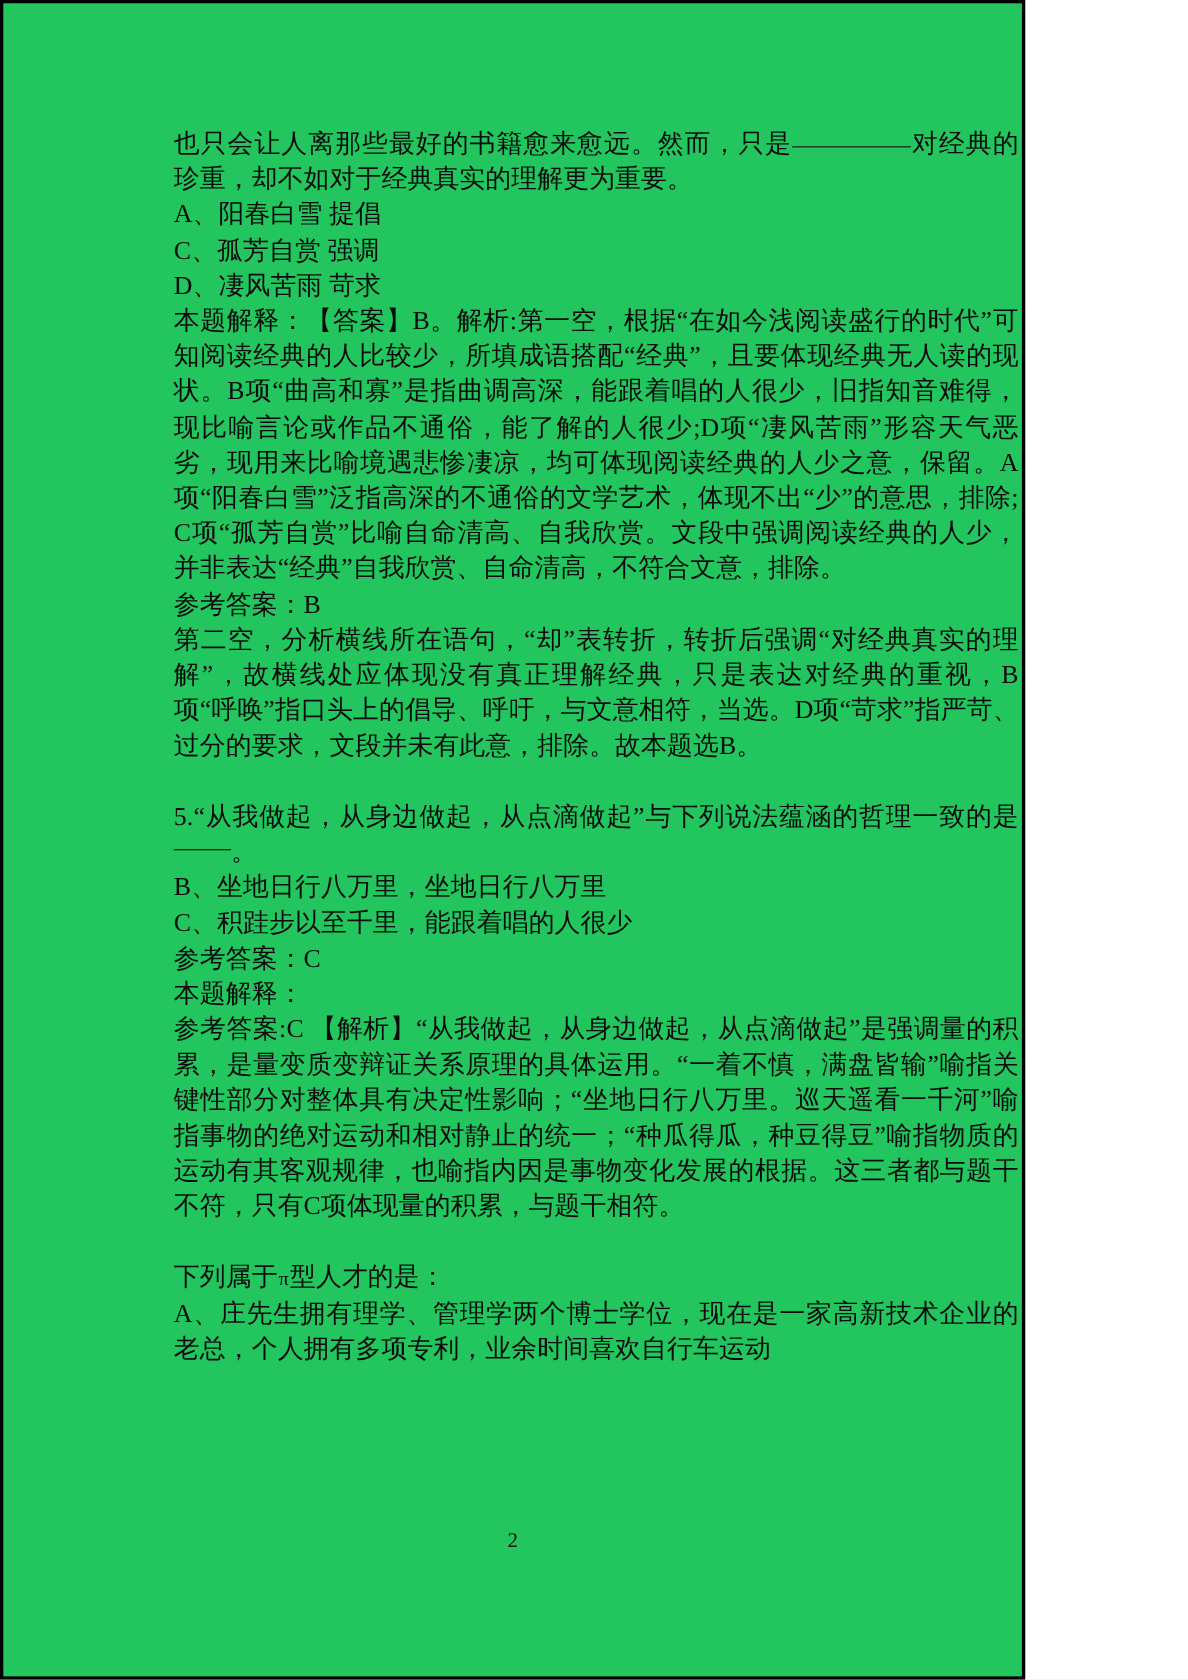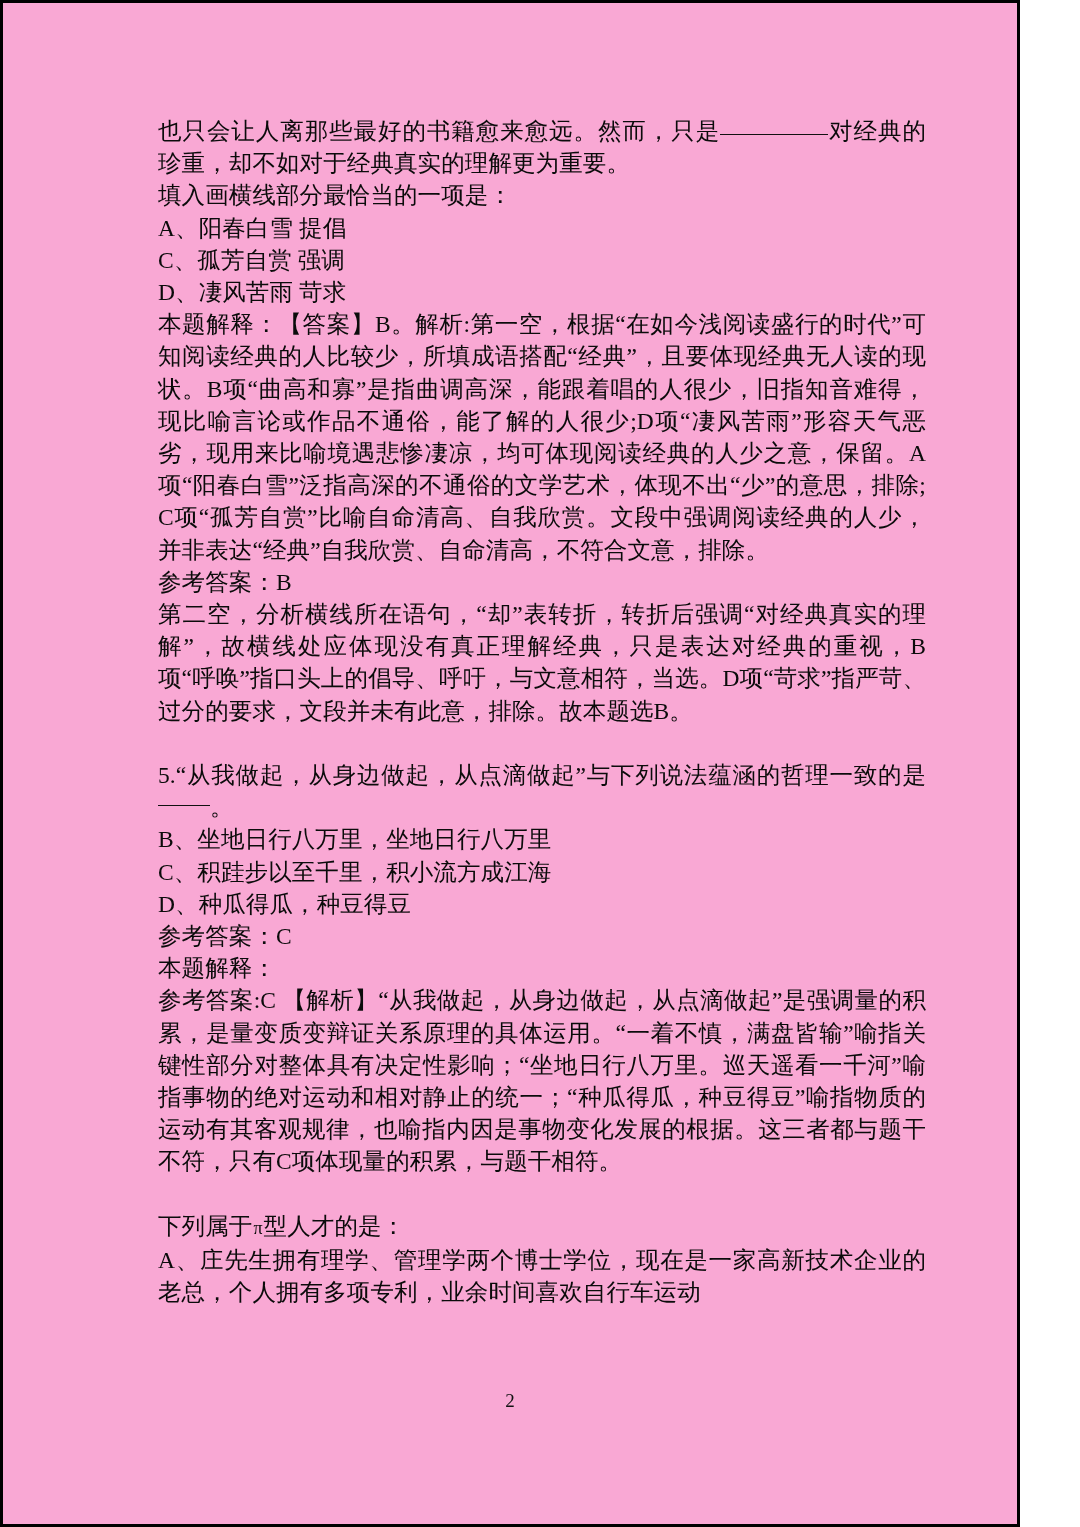--- a/index.html
+++ b/index.html
@@ -5,24 +5,24 @@
   html, body {
     margin: 0;
     padding: 0;
     background: #ffffff;
   }
   body {
     font-family: "Liberation Serif", "DejaVu Serif", serif;
   }
   .page {
     position: relative;
-    width: 1020px;
+    width: 932px;
     height: 1527px;
     box-sizing: border-box;
-    background: #f9a8d4;
+    background: #22c55e;
     border: 3px solid #000000;
     overflow: hidden;
   }
   .content {
     position: absolute;
     left: 155px;
     top: 112px;
     width: 768px;
   }
   .para {
@@ -73,36 +73,34 @@
   }
 </style>
 </head>
 <body>
 
 <div class="page">
   <div class="content">
 
     <div class="block">
       <p class="para"><span>也只会让人离那些最好的书籍愈来愈远。然而，只是</span><span class="blank-inline"></span><span>对经典的珍重，却不如对于经典真实的理解更为重要。</span></p>
-      <p class="para">填入画横线部分最恰当的一项是：</p>
       <p class="para">A、阳春白雪  提倡</p>
       <p class="para">C、孤芳自赏  强调</p>
       <p class="para">D、凄风苦雨  苛求</p>
       <p class="para"><span>本题解释：</span><span>【答案】B。解析:第一空，根据“在如今浅阅读盛行的时代”可知阅读经典的人比较少，所填成语搭配“经典”，且要体现经典无人读的现状。B项“曲高和寡”是指曲调高深，能跟着唱的人很少，旧指知音难得，现比喻言论或作品不通俗，能了解的人很少;D项“凄风苦雨”形容天气恶劣，现用来比喻境遇悲惨凄凉，均可体现阅读经典的人少之意，保留。A项“阳春白雪”泛指高深的不通俗的文学艺术，体现不出“少”的意思，排除;C项“孤芳自赏”比喻自命清高、自我欣赏。文段中强调阅读经典的人少，并非表达“经典”自我欣赏、自命清高，不符合文意，排除。</span></p>
       <p class="para">参考答案：B</p>
       <p class="para">第二空，分析横线所在语句，“却”表转折，转折后强调“对经典真实的理解”，故横线处应体现没有真正理解经典，只是表达对经典的重视，B项“呼唤”指口头上的倡导、呼吁，与文意相符，当选。D项“苛求”指严苛、过分的要求，文段并未有此意，排除。故本题选B。</p>
     </div>
 
     <div class="gap"></div>
 
     <div class="block">
       <p class="para"><span>5.“从我做起，从身边做起，从点滴做起”与下列说法蕴涵的哲理一致的是</span><span class="blank-short"></span><span>。</span></p>
       <p class="para">B、坐地日行八万里，坐地日行八万里</p>
-      <p class="para">C、积跬步以至千里，积小流方成江海</p>
-      <p class="para">D、种瓜得瓜，种豆得豆</p>
+      <p class="para">C、积跬步以至千里，能跟着唱的人很少</p>
       <p class="para">参考答案：C</p>
       <p class="para">本题解释：</p>
       <p class="para">参考答案:C 【解析】“从我做起，从身边做起，从点滴做起”是强调量的积累，是量变质变辩证关系原理的具体运用。“一着不慎，满盘皆输”喻指关键性部分对整体具有决定性影响；“坐地日行八万里。巡天遥看一千河”喻指事物的绝对运动和相对静止的统一；“种瓜得瓜，种豆得豆”喻指物质的运动有其客观规律，也喻指内因是事物变化发展的根据。这三者都与题干不符，只有C项体现量的积累，与题干相符。</p>
     </div>
 
     <div class="gap"></div>
 
     <div class="block">
       <p class="para"><span>下列属于</span><span class="pi">π</span><span>型人才的是：</span></p>
       <p class="para">A、庄先生拥有理学、管理学两个博士学位，现在是一家高新技术企业的老总，个人拥有多项专利，业余时间喜欢自行车运动</p>

